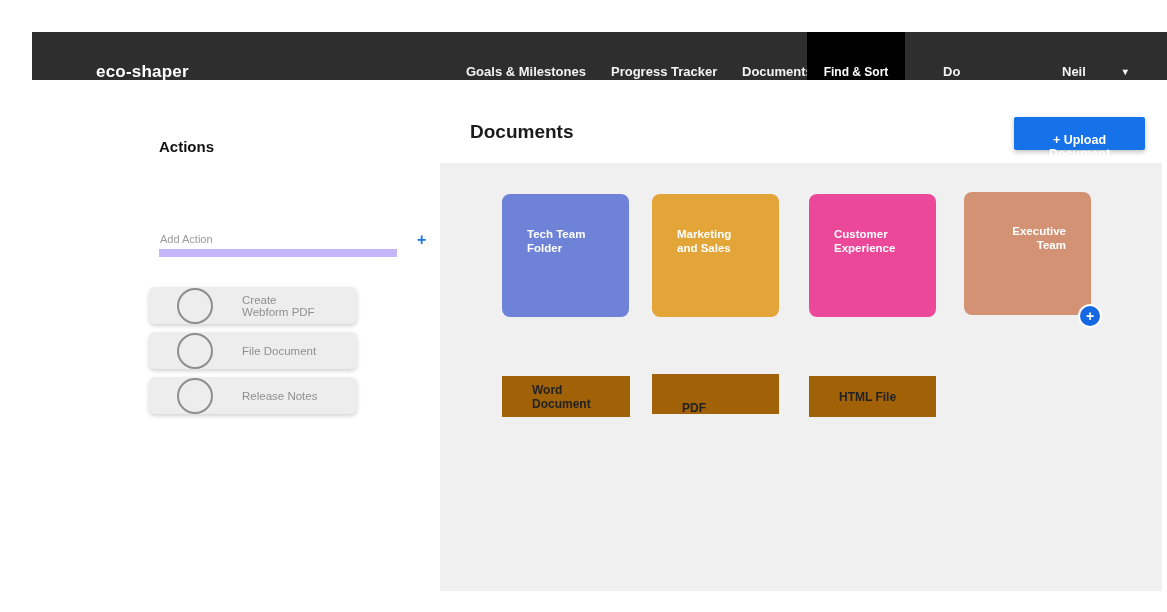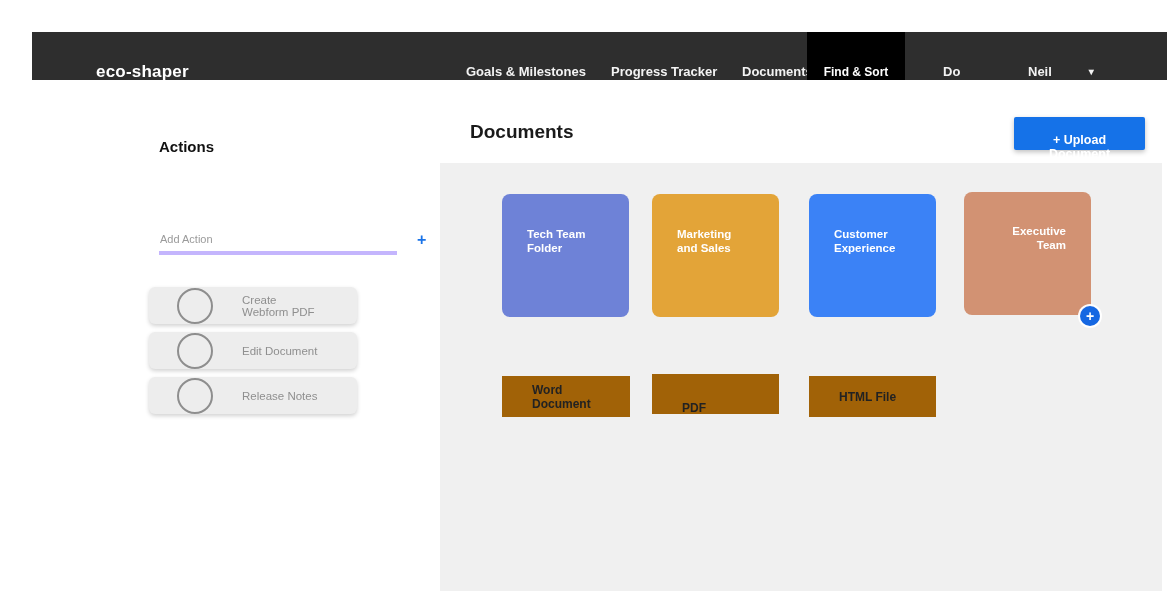--- a/index.html
+++ b/index.html
@@ -27,30 +27,30 @@
   }
   .nav-goals     { left: 418px; }
   .nav-progress  { left: 563px; }
   .nav-documents { left: 694px; }
   .nav-tab-active {
     position: absolute; left: 775px; top: 0; width: 98px; height: 48px;
     line-height: 48px; text-align: center; background: #000000;
     color: #ffffff; font-size: 12px; font-weight: 700; cursor: pointer;
   }
   .nav-do   { left: 895px; }
-  .nav-user { left: 964px; }
+  .nav-user { left: 998px; }
   .nav-user .caret { font-size: 10px; margin-left: 5px; vertical-align: 1px; }
 
   
   .sidebar { position: absolute; left: 95px; top: 74px; width: 280px; }
   .sidebar-title { font-size: 15px; font-weight: 700; color: #111111; }
   .add-row { position: relative; margin-top: 42px; width: 280px; height: 26px; }
   .add-input {
     width: 238px; height: 24px; border: none; outline: none; background: transparent;
-    border-bottom: 4px solid #c4b5fd; font-size: 11px; color: #444;
+    border-bottom: 8px solid #c4b5fd; font-size: 11px; color: #444;
     font-family: "Liberation Sans", sans-serif; padding: 0 2px 4px 1px;
   }
   .add-input::placeholder { color: #9a9a9a; }
   .add-plus {
     position: absolute; left: 258px; top: 0; width: 22px; height: 22px;
     border: none; background: transparent; color: #1a73e8;
     font-size: 16px; font-weight: 700; cursor: pointer; line-height: 22px;
     font-family: "Liberation Sans", sans-serif;
   }
   .action-list { margin-top: 26px; padding-left: 6px; }
@@ -139,41 +139,41 @@
       <input class="add-input" type="text" placeholder="Add Action" style="">
       <button class="add-plus">+</button>
     </div>
     <div class="action-list">
       <div class="action-item">
         <span class="radio-circle"></span>
         <span class="action-label">Create Webform PDF</span>
       </div>
       <div class="action-item">
         <span class="radio-circle"></span>
-        <span class="action-label">Edit Document</span>
+        <span class="action-label">File Document</span>
       </div>
       <div class="action-item">
         <span class="radio-circle"></span>
         <span class="action-label">Release Notes</span>
       </div>
     </div>
   </div>
 
   <div class="page-title">Documents</div>
   <button class="upload-btn">+ Upload Document</button>
 
   <div class="panel">
 
     <div class="folder-card fc0" style="background: rgb(110, 130, 215);">
       <span class="folder-label">Tech Team Folder</span>
     </div>
     <div class="folder-card fc1" style="background: rgb(227, 164, 56);">
       <span class="folder-label">Marketing and Sales</span>
     </div>
-    <div class="folder-card fc2" style="background: #3b82f6;">
+    <div class="folder-card fc2" style="background: #ec4899;">
       <span class="folder-label">Customer Experience</span>
     </div>
     <div class="folder-card fc3" style="background: rgb(210, 146, 115);">
       <span class="folder-label">Executive Team</span>
     </div>
 
     <button class="fab">+</button>
 
     <div class="file-card fl0">
       <span class="file-label">Word Document</span>

